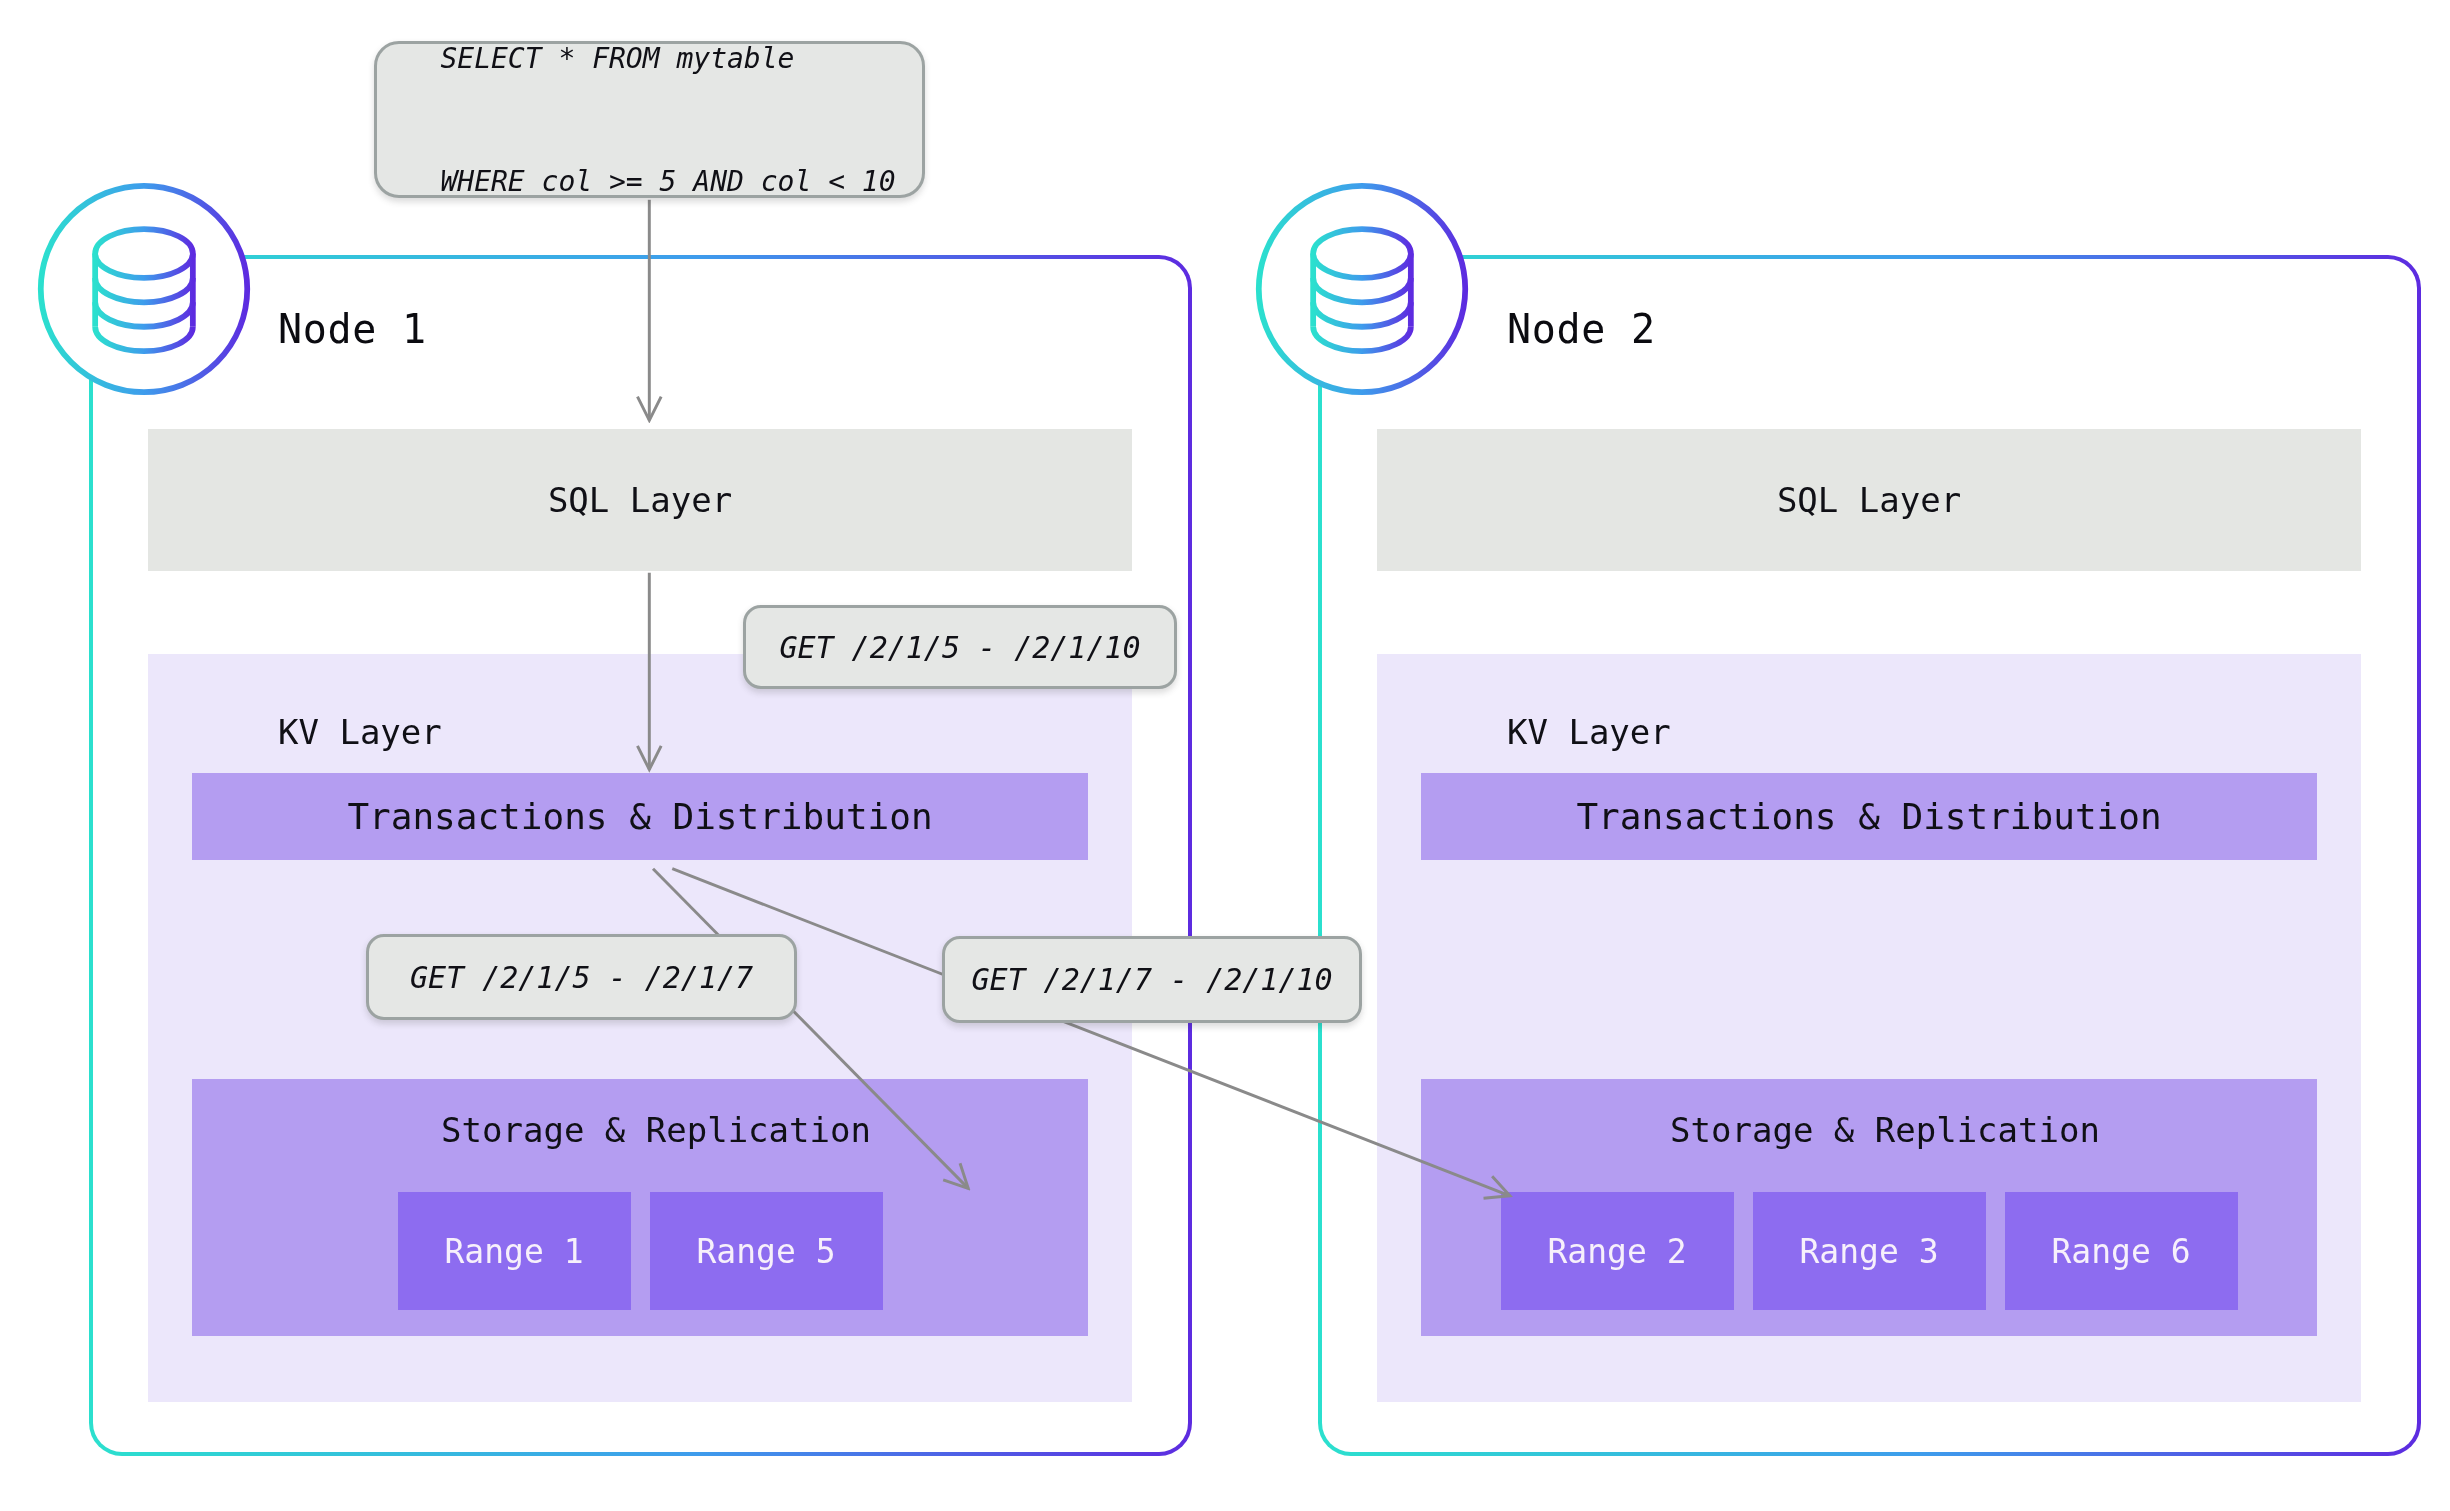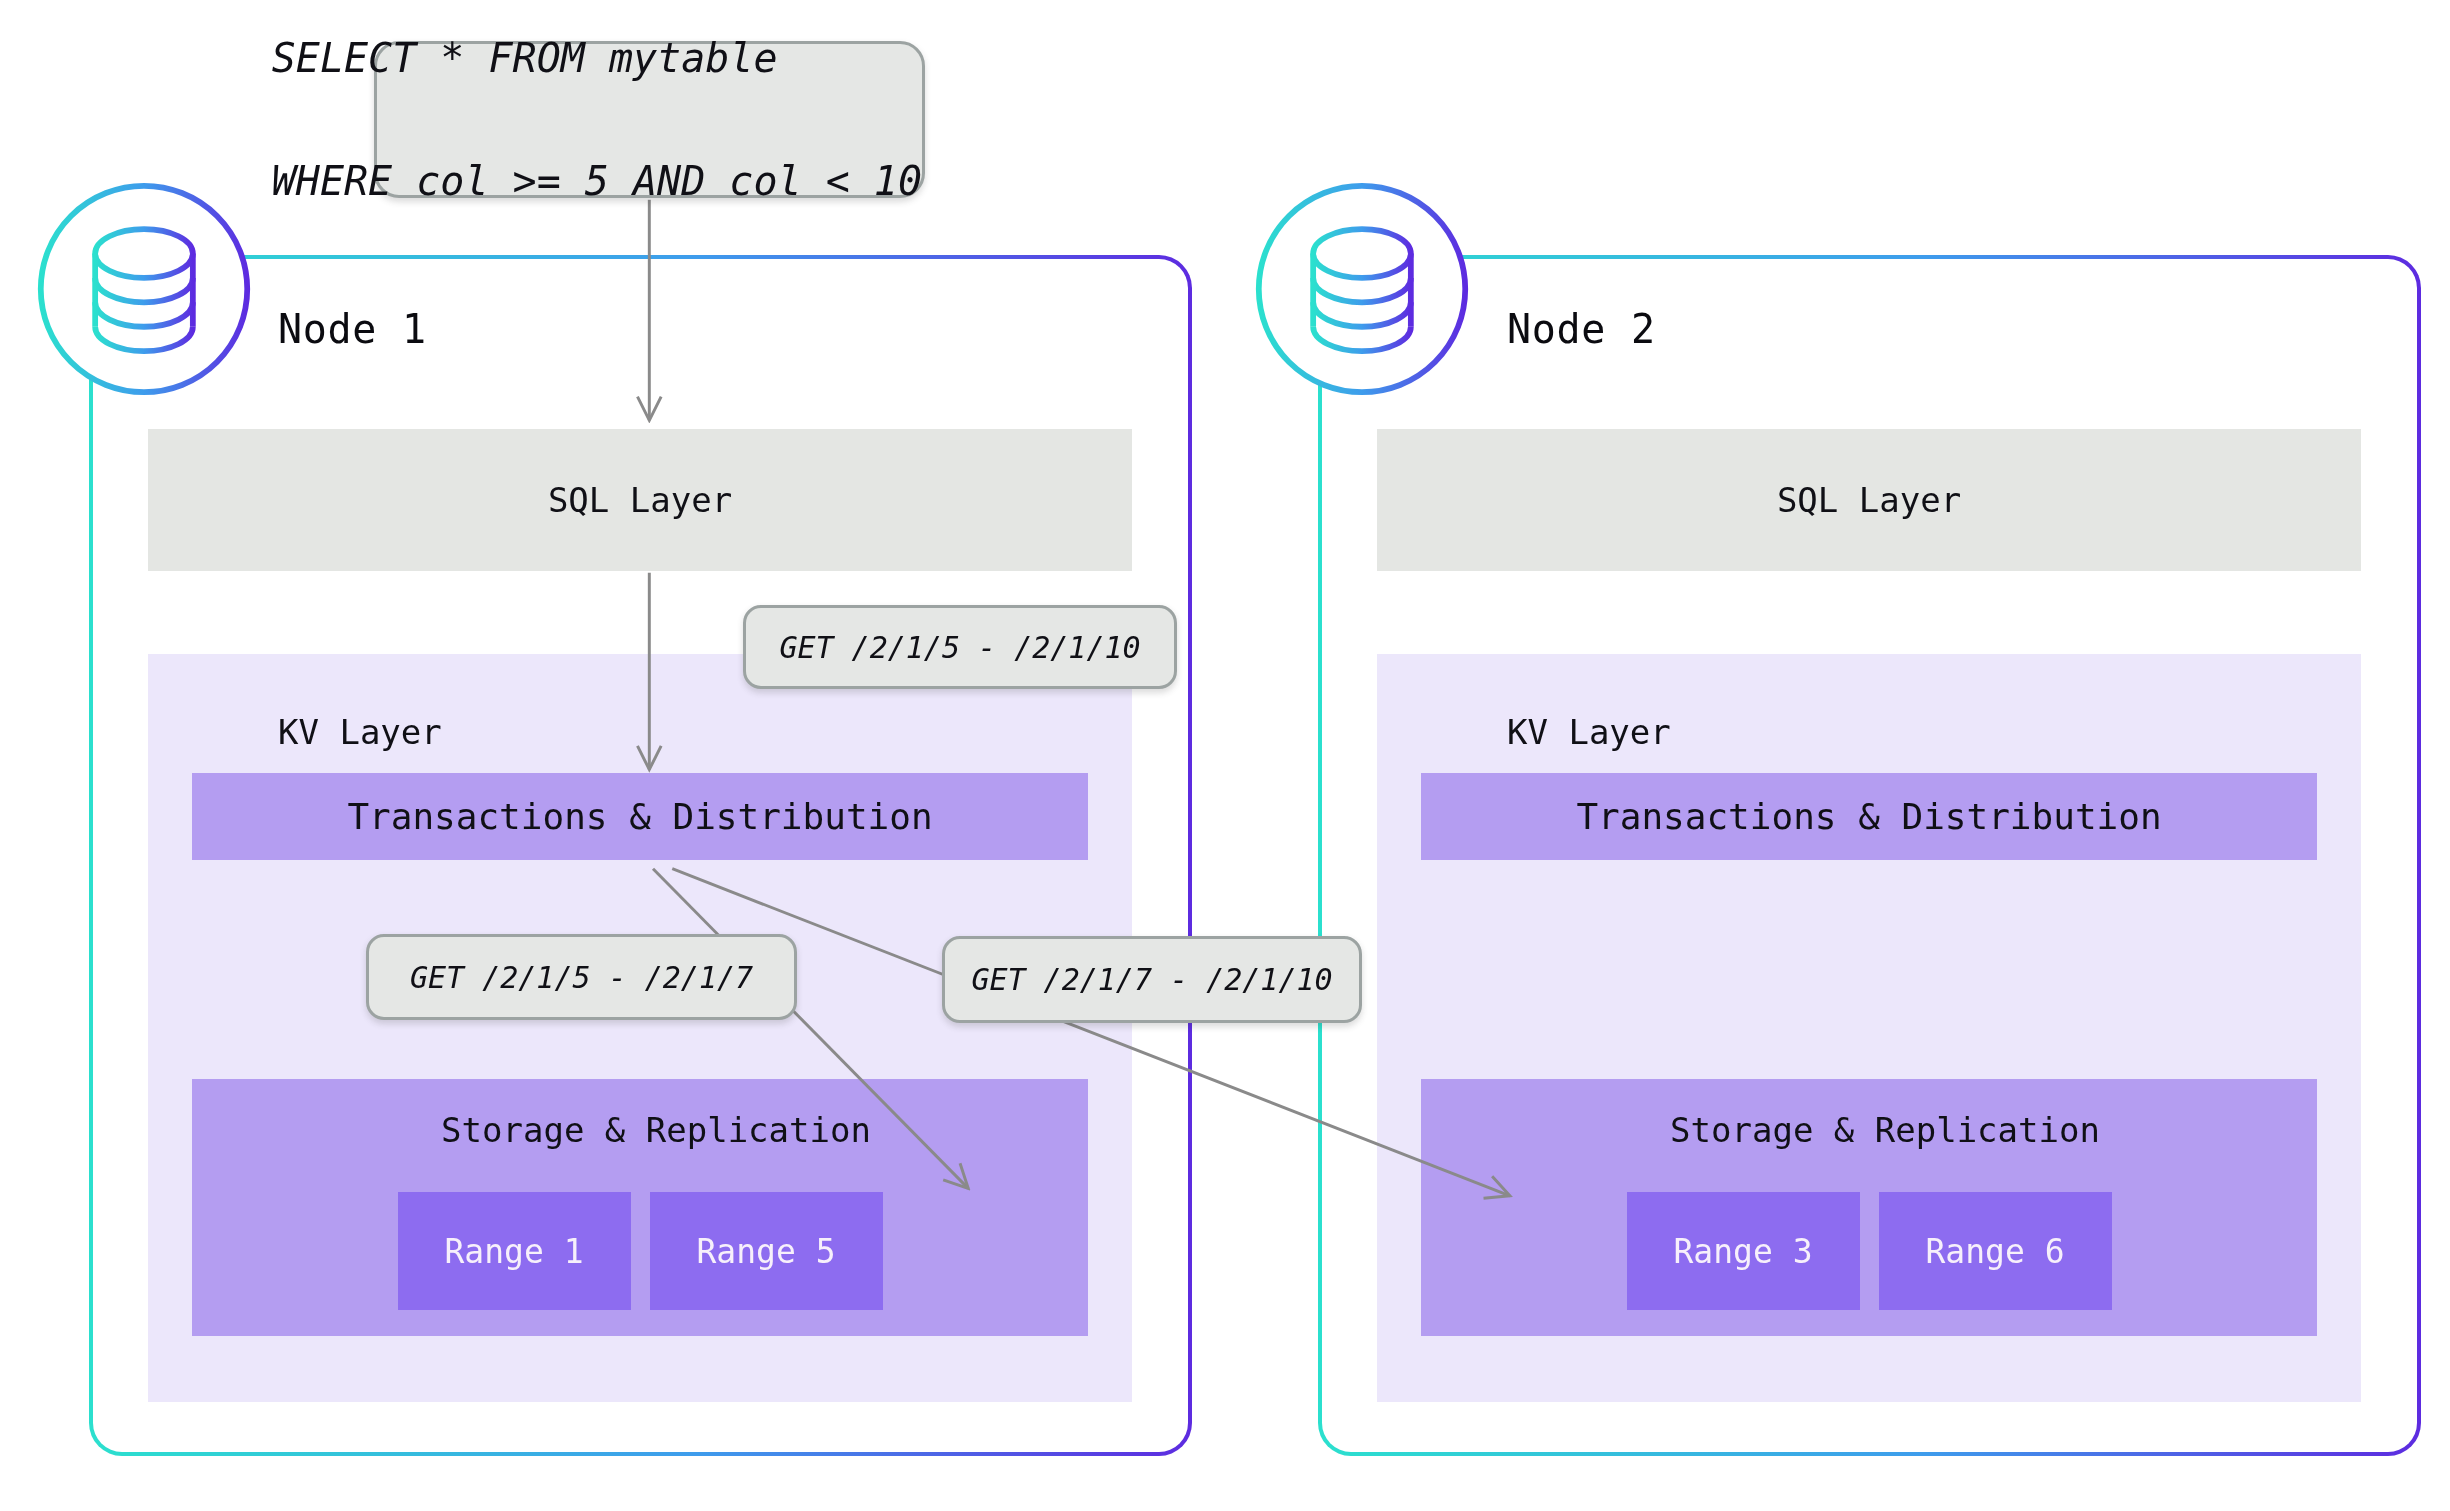--- a/index.html
+++ b/index.html
@@ -46,21 +46,21 @@
   .badge-1{left:33px;}
   .badge-2{left:1251px;}
 
   .arrows{position:absolute;left:0;top:0;width:2450px;height:1511px;pointer-events:none;}
 
   .gray-label{position:absolute;background:var(--label-box-bg);
     border:3px solid var(--label-box-border);box-shadow:0 3.7px 6px rgba(60,60,60,.18);
     font-style:italic;display:flex;align-items:center;justify-content:center;
     white-space:pre;}
   .query-box{left:374px;top:41px;width:551px;height:157px;border-radius:25px;
-    font-size:40px;line-height:41px;justify-content:flex-end;padding-left:37px;}
+    font-size:28px;line-height:41px;justify-content:center;padding-left:37px;}
   .get-box{border-radius:18px;font-size:30px;}
   .get-1{left:743px;top:605px;width:434px;height:84px;}
   .get-2{left:366px;top:934px;width:431px;height:86px;}
   .get-3{left:942px;top:936px;width:420px;height:87px;}
 </style>
 </head>
 <body>
 
 <div class="stage">
 
@@ -90,20 +90,21 @@
       <span>SQL Layer</span>
     </div>
     <div class="kv-layer">
       <div class="kv-label">KV Layer</div>
       <div class="td-box">
         <span>Transactions &amp; Distribution</span>
       </div>
       <div class="sr-box">
         <div class="sr-label">Storage &amp; Replication</div>
         <div class="range-row">
+          <div class="range-box">Range 2</div>
           <div class="range-box">Range 3</div>
           <div class="range-box">Range 6</div>
         </div>
       </div>
     </div>
   </div>
 
   <svg class="badge badge-1" viewBox="0 0 100 100">
     <defs>
       <linearGradient id="grad1" x1="0" y1="0" x2="1" y2="0">

